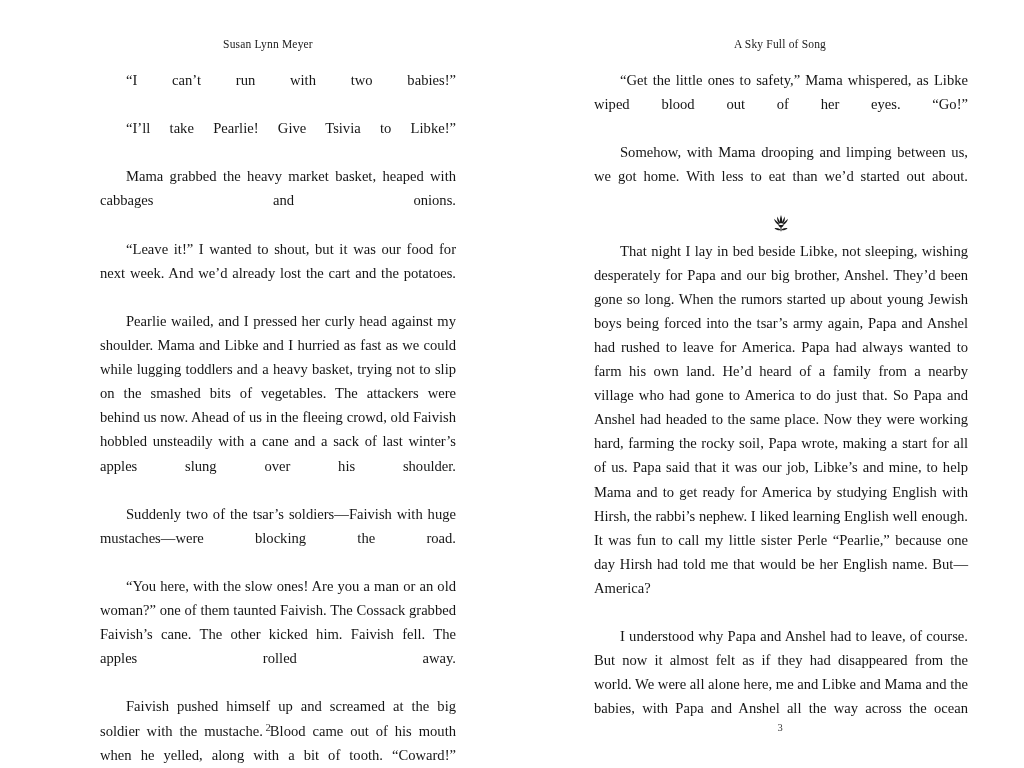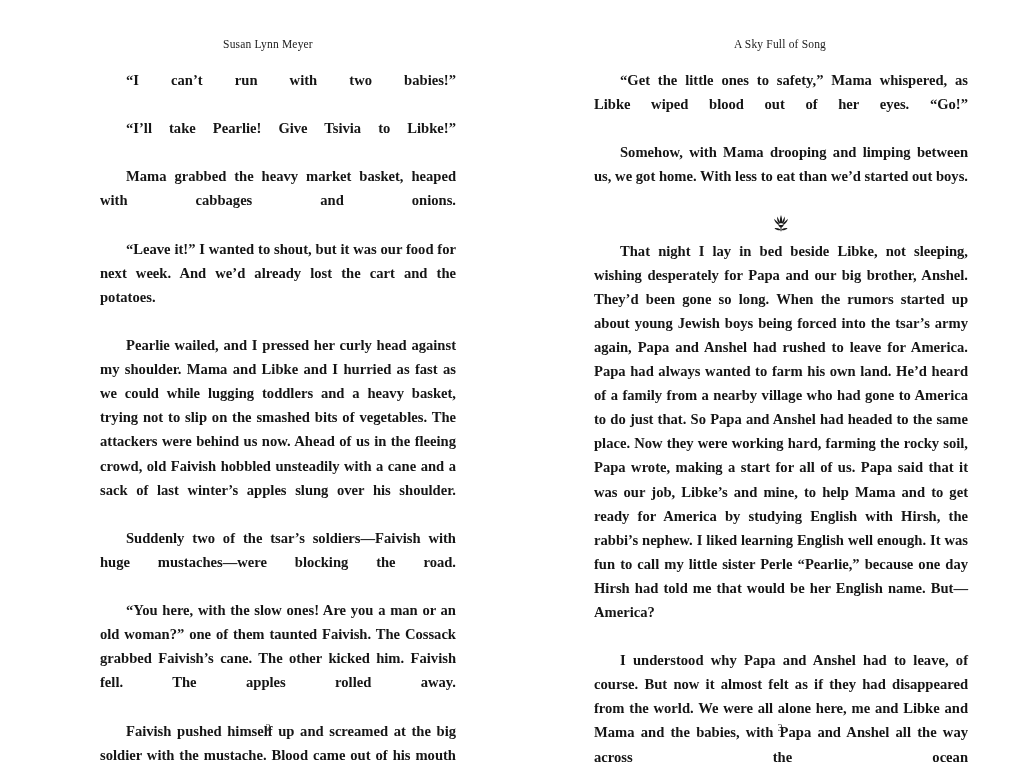--- a/index.html
+++ b/index.html
@@ -72,21 +72,20 @@
     width: 356px;
   }
   .page-right .textblock {
     left: 70px;
     width: 374px;
   }
 
   .textblock p {
     margin: 0;
     text-indent: 26px;
-    font-weight: bold;
   }
   .textblock p.noindent {
     text-indent: 0;
   }
   
   .textblock p:after {
     content: "";
     display: inline-block;
     width: 100%;
   }
@@ -128,21 +127,21 @@
 
     <div class="folio">2</div>
   </div>
 
   <div class="page page-right">
 
     <div class="running-head">A Sky Full of Song</div>
 
     <div class="textblock">
       <p>“Get the little ones to safety,” Mama whispered, as Libke wiped blood out of her eyes. “Go!”</p>
-      <p>Somehow, with Mama drooping and limping between us, we got home. With less to eat than we’d started out boys.</p>
+      <p>Somehow, with Mama drooping and limping between us, we got home. With less to eat than we’d started out about.</p>
 
       <p class="ornament noindent">
         <svg width="22" height="22" viewBox="0 0 64 64" aria-hidden="true">
           <g fill="#1a1a1a">
 
             <path d="M32 6 C29 14 28 22 29 30 L35 30 C36 22 35 14 32 6 Z"></path>
 
             <path d="M21 10 C20 19 22 26 27 31 L30 28 C27 22 24 16 21 10 Z"></path>
 
             <path d="M43 10 C40 16 37 22 34 28 L37 31 C42 26 44 19 43 10 Z"></path>

